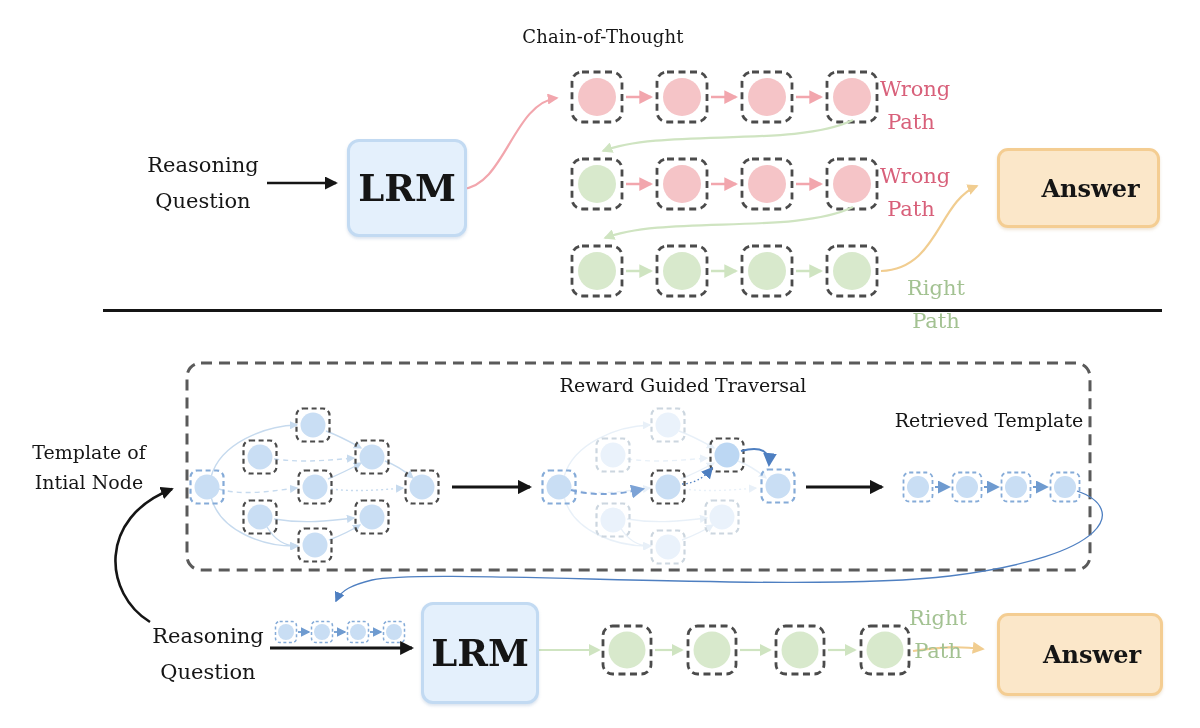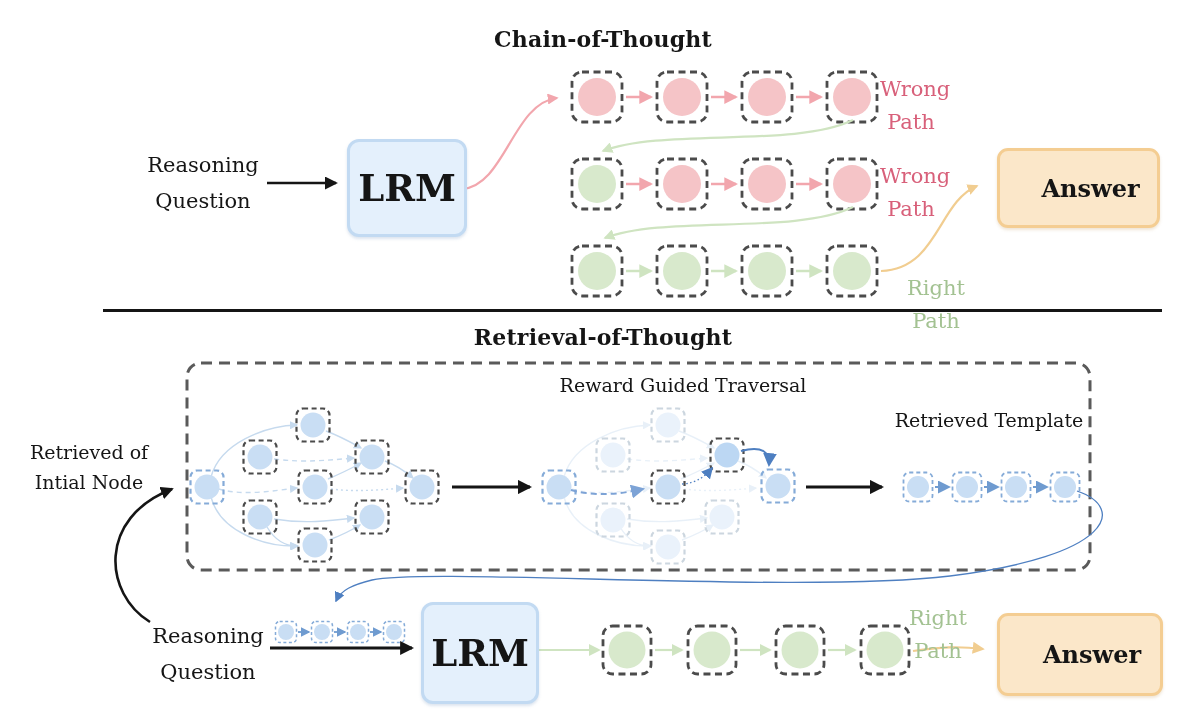--- a/index.html
+++ b/index.html
@@ -1,20 +1,20 @@
 <!DOCTYPE html>
 <html><head>
 <meta charset="utf-8">
 <style>
   html,body{margin:0;padding:0;background:#fff;}
   .canvas{position:relative;width:1200px;height:728px;background:#ffffff;
           font-family:"DejaVu Serif",serif;color:#151515;overflow:hidden;}
   #art{position:absolute;left:0;top:0;}
   .lbl{position:absolute;text-align:center;}
-  .title{font-size:22px;font-weight:bold;letter-spacing:.2px;}
+  .title{font-size:18px;font-weight:normal;letter-spacing:.2px;}
   .input2{font-size:21px;line-height:1.72;}
   .panel{font-size:19px;}
   .retr{font-size:19px;line-height:1.6;}
   .pathlbl{position:absolute;font-size:21px;line-height:1.55;text-align:center;}
   .lrm{position:absolute;display:flex;align-items:center;justify-content:center;
        font-size:37px;font-weight:bold;border:3px solid;border-radius:12px;
        box-shadow:0 2px 3px rgba(120,150,190,.25);text-align:right;}
   .answer{position:absolute;display:flex;align-items:center;justify-content:center;
        font-size:24px;font-weight:bold;border:3px solid;border-radius:11px;
        box-shadow:0 2px 3px rgba(190,150,90,.25);padding-left:24px;}
@@ -323,27 +323,26 @@
   </div>
 
   <div class="lrm" style="left: 347px; top: 139px; width: 114px; height: 92px; background: rgb(228, 240, 252); border-color: rgb(194, 218, 242);">LRM</div>
 
   <div class="pathlbl" style="left: 880px; top: 73px; width: 62px; color: rgb(216, 96, 122);">Wrong Path</div>
   <div class="pathlbl" style="left: 880px; top: 160px; width: 62px; color: rgb(216, 96, 122);">Wrong Path</div>
   <div class="pathlbl" style="left: 880px; top: 272px; width: 112px; color: rgb(163, 194, 146);">Right Path</div>
 
   <div class="answer" style="left: 997px; top: 148px; width: 133px; height: 74px; background: rgb(251, 231, 201); border-color: rgb(244, 205, 146);">Answer</div>
 
-  <div class="lbl title" style="left:400px;top:324px;width:406px;">Retrieval-of-Thought</div>
 
   <div class="lbl panel" style="left:550px;top:374px;width:266px;">Reward Guided Traversal</div>
   <div class="lbl panel" style="left:888px;top:373px;width:202px;margin-top:36px;">Retrieved Template</div>
 
   <div class="lbl retr" style="left:22px;top:437px;width:134px;">
-    <div>Retrieved of</div>
+    <div>Template of</div>
     <div>Intial Node</div>
   </div>
 
   <div class="lbl input2" style="left:140px;top:618px;width:136px;">
     <div>Reasoning</div>
     <div>Question</div>
   </div>
 
   <div class="lrm" style="left: 421px; top: 602px; width: 112px; height: 96px; background: rgb(228, 240, 252); border-color: rgb(194, 218, 242);">LRM</div>
 

